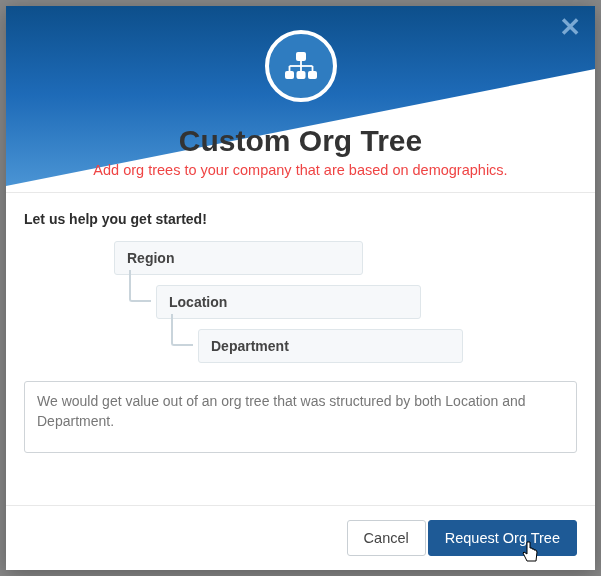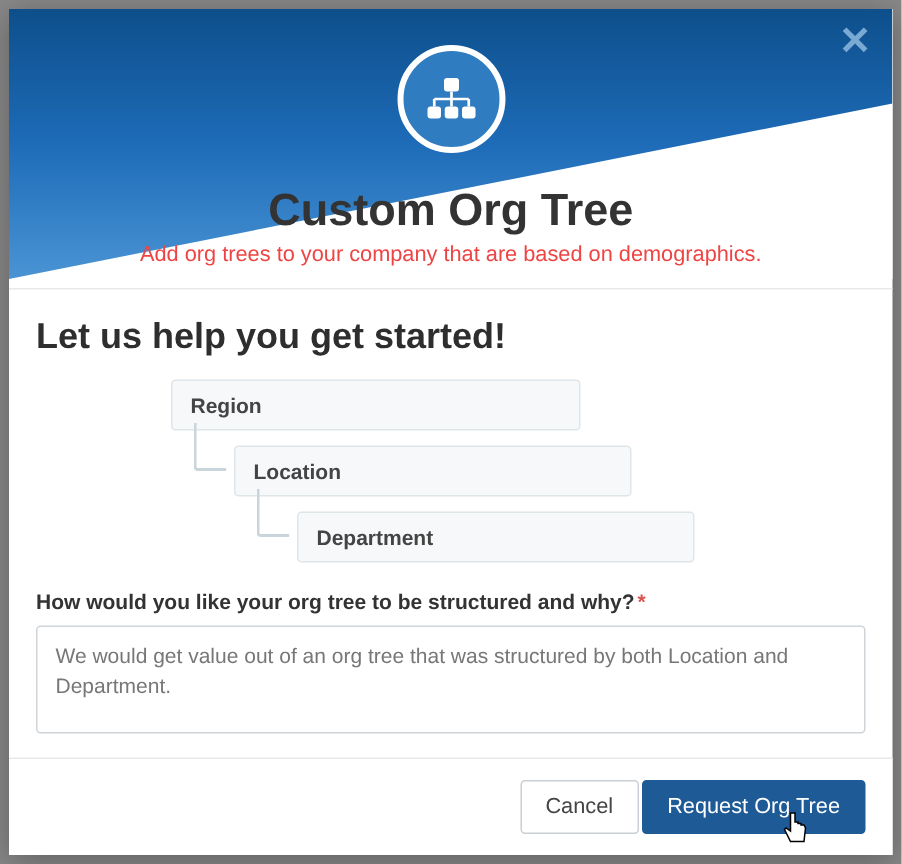--- a/index.html
+++ b/index.html
@@ -74,32 +74,32 @@
       color: #ef4444;
       margin-top: 4px;
     }
     .body {
       flex: 1;
       padding: 18px 18px 10px 18px;
       border-top: 1px solid #e8e8e8;
       margin-top: 6px;
     }
     .started {
-      font-size: 24px;
+      font-size: 14px;
       font-weight: 600;
       color: #2e2e2e;
       margin-bottom: 14px;
     }
     .tree-diagram {
       margin-left: 90px;
       margin-bottom: 18px;
     }
     .tree-node {
       position: relative;
-      width: 273px;
+      width: 249px;
       border: 1px solid #dfe6ea;
       background: #f6f8fa;
       border-radius: 3px;
       padding: 8px 12px;
       font-size: 14px;
       font-weight: 600;
       color: #444;
       margin-bottom: 10px;
     }
     .lvl2 { margin-left: 42px; width: 265px; }
@@ -202,23 +202,20 @@
       <div class="tree-node lvl2">
         <div class="connector"></div>
         <span>Location</span>
       </div>
       <div class="tree-node lvl3">
         <div class="connector"></div>
         <span>Department</span>
       </div>
     </div>
 
-    <div class="question">
-      <span>How would you like your org tree to be structured and why?</span><span class="req">*</span>
-    </div>
     <textarea class="textarea" style="">We would get value out of an org tree that was structured by both Location and Department. </textarea>
   </div>
 
   <div class="footer">
     <button class="btn btn-cancel">Cancel</button>
     <button class="btn btn-primary">Request Org Tree</button>
   </div>
 
   <svg class="cursor" width="20" height="24" viewBox="0 0 20 24">
     <path d="M6 3 L6 15 L3 13 L2 14 L6 22 L15 22 L16 13 L15 11 L13 11 L13 10 L11 10 L11 9 L9 9 L9 3 Z" fill="#fff" stroke="#000" stroke-width="1"></path>

